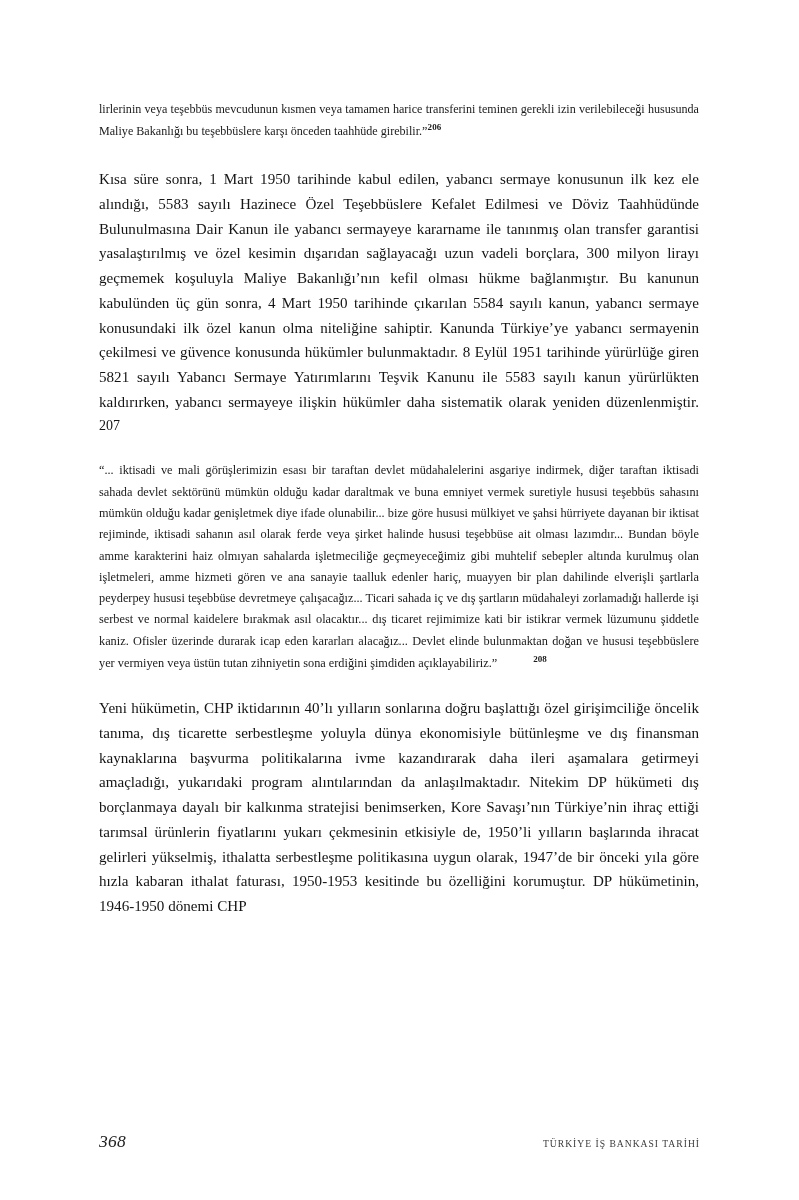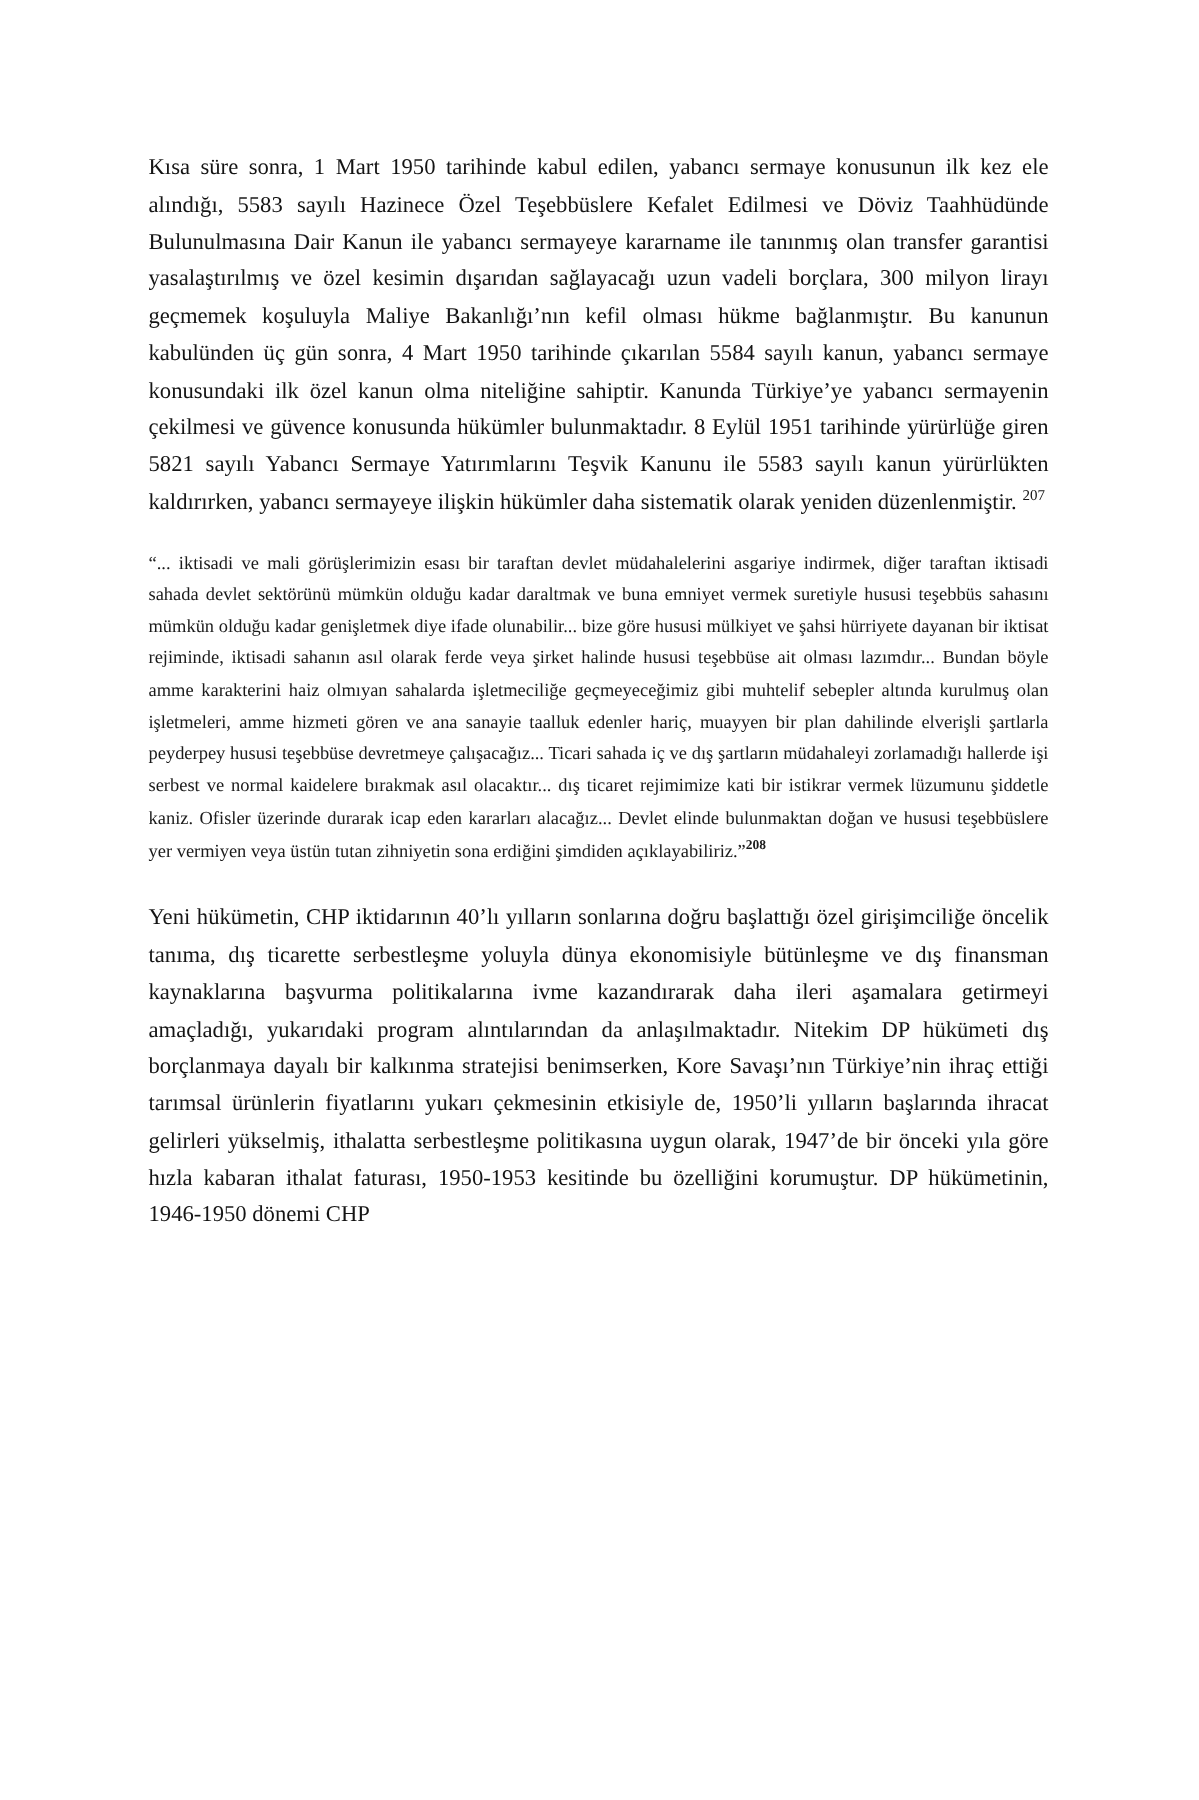--- a/index.html
+++ b/index.html
@@ -43,35 +43,36 @@
     letter-spacing: 0.2px;
   }
   p.body {
     font-size: 15.1px;
     line-height: 1.64;
     text-align: justify;
     margin: 0 0 17px 0;
     color: #141414;
   }
   p.body .sup {
-    font-size: 10px;
+    font-size: 14px;
     vertical-align: super;
     font-weight: normal;
   }
   .quote {
     font-size: 12.3px;
     line-height: 1.73;
     text-align: justify;
     margin: 3px 0 22px 0;
     color: #1a1a1a;
   }
   .quote .sup {
     font-size: 9px;
     vertical-align: super;
     font-weight: bold;
+    margin-left: 36px;
   }
   .footer {
     position: absolute;
     left: 99px;
     right: 99px;
     bottom: 48px;
     display: flex;
     align-items: baseline;
     justify-content: space-between;
   }
@@ -88,30 +89,37 @@
     text-transform: uppercase;
   }
 </style>
 </head>
 <body>
 
 <div class="page">
 
   <div class="content">
 
+    <div class="top-continuation">
+      <span>lirlerinin veya teşebbüs mevcudunun kısmen veya tamamen harice transferini teminen gerekli izin verilebileceği hususunda Maliye Bakanlığı bu teşebbüslere karşı önceden taahhüde girebilir.”</span><span class="sup">206</span>
+    </div>
 
     <p class="body">
       <span>Kısa süre sonra, 1 Mart 1950 tarihinde kabul edilen, yabancı sermaye konusunun ilk kez ele alındığı, 5583 sayılı Hazinece Özel Teşebbüslere Kefalet Edilmesi ve Döviz Taahhüdünde Bulunulmasına Dair Kanun ile yabancı sermayeye kararname ile tanınmış olan transfer garantisi yasalaştırılmış ve özel kesimin dışarıdan sağlayacağı uzun vadeli borçlara, 300 milyon lirayı geçmemek koşuluyla Maliye Bakanlığı’nın kefil olması hükme bağlanmıştır. Bu kanunun kabulünden üç gün sonra, 4 Mart 1950 tarihinde çıkarılan 5584 sayılı kanun, yabancı sermaye konusundaki ilk özel kanun olma niteliğine sahiptir. Kanunda Türkiye’ye yabancı sermayenin çekilmesi ve güvence konusunda hükümler bulunmaktadır. 8 Eylül 1951 tarihinde yürürlüğe giren 5821 sayılı Yabancı Sermaye Yatırımlarını Teşvik Kanunu ile 5583 sayılı kanun yürürlükten kaldırırken, yabancı sermayeye ilişkin hükümler daha sistematik olarak yeniden düzenlenmiştir.</span> <span class="sup">207</span>
     </p>
 
 
     <div class="quote">
       <span>“... iktisadi ve mali görüşlerimizin esası bir taraftan devlet müdahalelerini asgariye indirmek, diğer taraftan iktisadi sahada devlet sektörünü mümkün olduğu kadar daraltmak ve buna emniyet vermek suretiyle hususi teşebbüs sahasını mümkün olduğu kadar genişletmek diye ifade olunabilir... bize göre hususi mülkiyet ve şahsi hürriyete dayanan bir iktisat rejiminde, iktisadi sahanın asıl olarak ferde veya şirket halinde hususi teşebbüse ait olması lazımdır... Bundan böyle amme karakterini haiz olmıyan sahalarda işletmeciliğe geçmeyeceğimiz gibi muhtelif sebepler altında kurulmuş olan işletmeleri, amme hizmeti gören ve ana sanayie taalluk edenler hariç, muayyen bir plan dahilinde elverişli şartlarla peyderpey hususi teşebbüse devretmeye çalışacağız... Ticari sahada iç ve dış şartların müdahaleyi zorlamadığı hallerde işi serbest ve normal kaidelere bırakmak asıl olacaktır... dış ticaret rejimimize kati bir istikrar vermek lüzumunu şiddetle kaniz. Ofisler üzerinde durarak icap eden kararları alacağız... Devlet elinde bulunmaktan doğan ve hususi teşebbüslere yer vermiyen veya üstün tutan zihniyetin sona erdiğini şimdiden açıklayabiliriz.”</span><span class="sup">208</span>
     </div>
 
     <p class="body">
       <span>Yeni hükümetin, CHP iktidarının 40’lı yılların sonlarına doğru başlattığı özel girişimciliğe öncelik tanıma, dış ticarette serbestleşme yoluyla dünya ekonomisiyle bütünleşme ve dış finansman kaynaklarına başvurma politikalarına ivme kazandırarak daha ileri aşamalara getirmeyi amaçladığı, yukarıdaki program alıntılarından da anlaşılmaktadır. Nitekim DP hükümeti dış borçlanmaya dayalı bir kalkınma stratejisi benimserken, Kore Savaşı’nın Türkiye’nin ihraç ettiği tarımsal ürünlerin fiyatlarını yukarı çekmesinin etkisiyle de, 1950’li yılların başlarında ihracat gelirleri yükselmiş, ithalatta serbestleşme politikasına uygun olarak, 1947’de bir önceki yıla göre hızla kabaran ithalat faturası, 1950-1953 kesitinde bu özelliğini korumuştur. DP hükümetinin, 1946-1950 dönemi CHP</span>
     </p>
 
   </div>
 
+  <div class="footer">
+    <div class="folio">368</div>
+    <div class="running-head">TÜRKİYE İŞ BANKASI TARİHİ</div>
+  </div>
 
 </div>
 
 </body></html>

